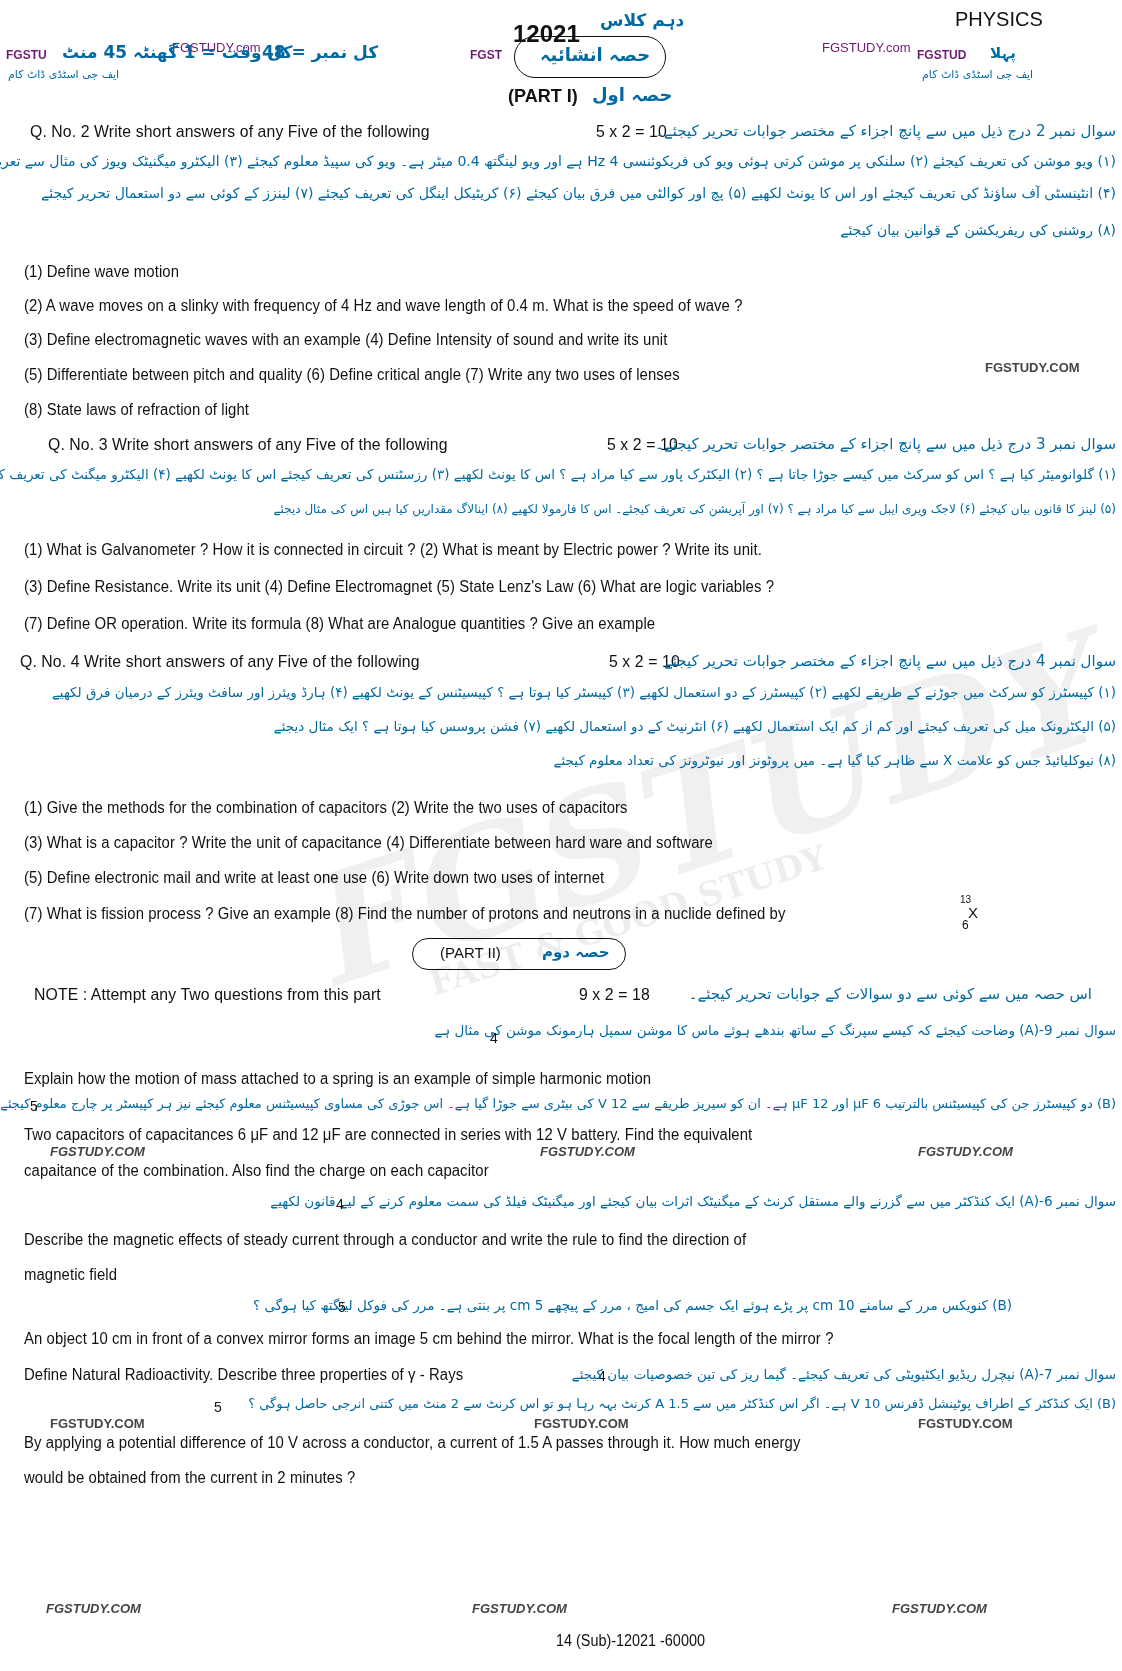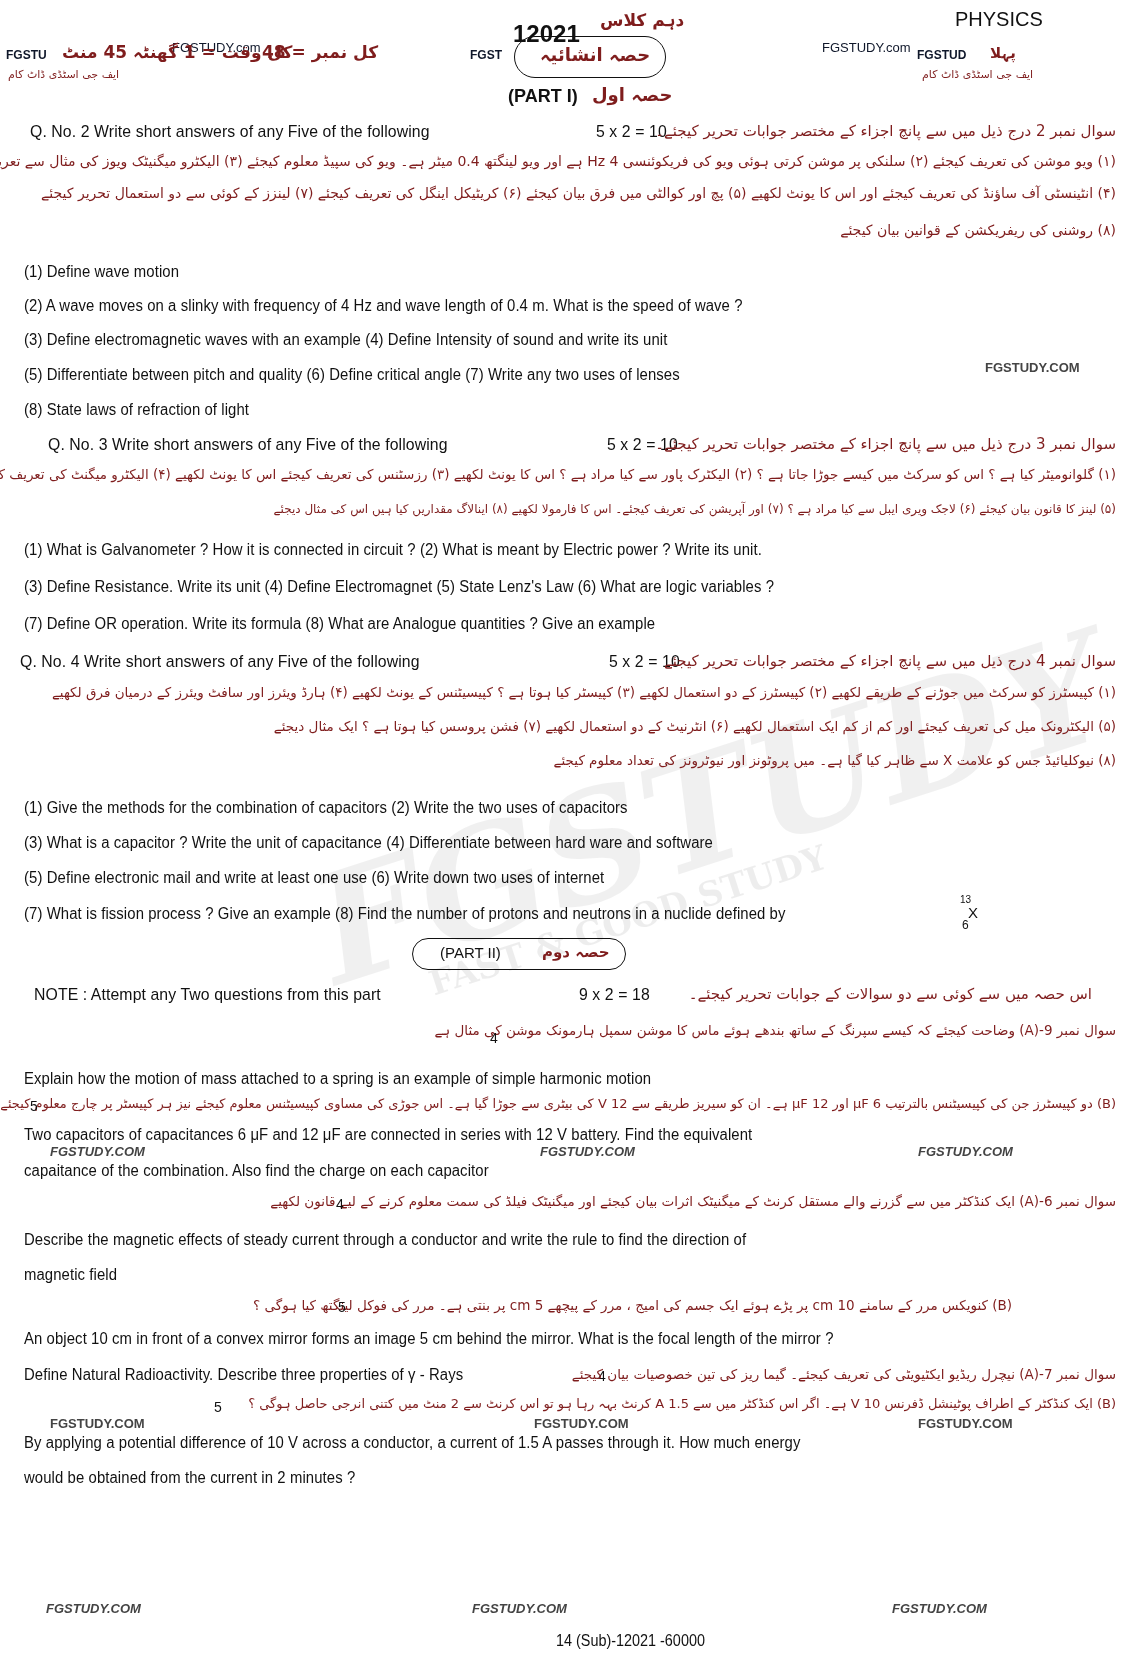--- a/index.html
+++ b/index.html
@@ -1,20 +1,20 @@
 <!DOCTYPE html>
 <html><head>
 <meta charset="utf-8">
 <style>
   html,body{margin:0;padding:0;background:#fff;}
   body{width:1122px;height:1671px;position:relative;overflow:hidden;color:#111;font-family:"Liberation Sans","DejaVu Sans",sans-serif;}
   .abs{position:absolute;white-space:nowrap;}
   .en{font-family:"Liberation Sans",sans-serif;font-size:16px;letter-spacing:0.1px;transform:scaleX(0.93);transform-origin:left center;}
-  .ur{font-family:"DejaVu Sans",sans-serif;direction:rtl;font-size:15px;color:#7f1d1d;text-align:right;}
-  .wm{font-family:"Liberation Sans",sans-serif;color:#0f172a;font-size:12px;}
+  .ur{font-family:"DejaVu Sans",sans-serif;direction:rtl;font-size:15px;color:#0369a1;text-align:right;}
+  .wm{font-family:"Liberation Sans",sans-serif;color:#701a75;font-size:12px;}
   .wmb{font-family:"Liberation Sans",sans-serif;color:#444;font-size:13px;font-weight:bold;font-style:italic;}
   .qh{font-size:17px;}
   .bold{font-weight:bold;}
   .oval{position:absolute;border:1.6px solid #111;border-radius:22px;}
   .big-wm{position:absolute;font-family:"DejaVu Serif",serif;font-size:150px;color:rgba(0,0,0,0.06);transform:rotate(-18deg);font-style:italic;font-weight:bold;}
   .big-wm2{position:absolute;font-family:"DejaVu Serif",serif;font-size:34px;color:rgba(0,0,0,0.07);transform:rotate(-18deg);font-weight:bold;}
 </style>
 </head>
 <body>
 

